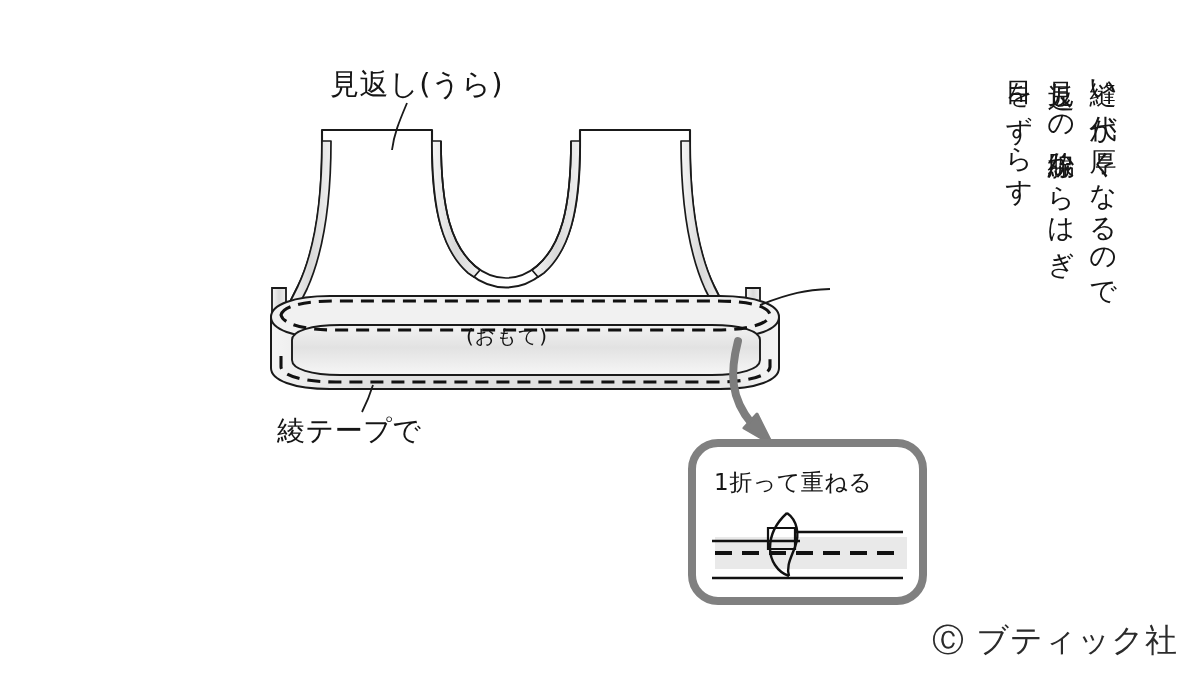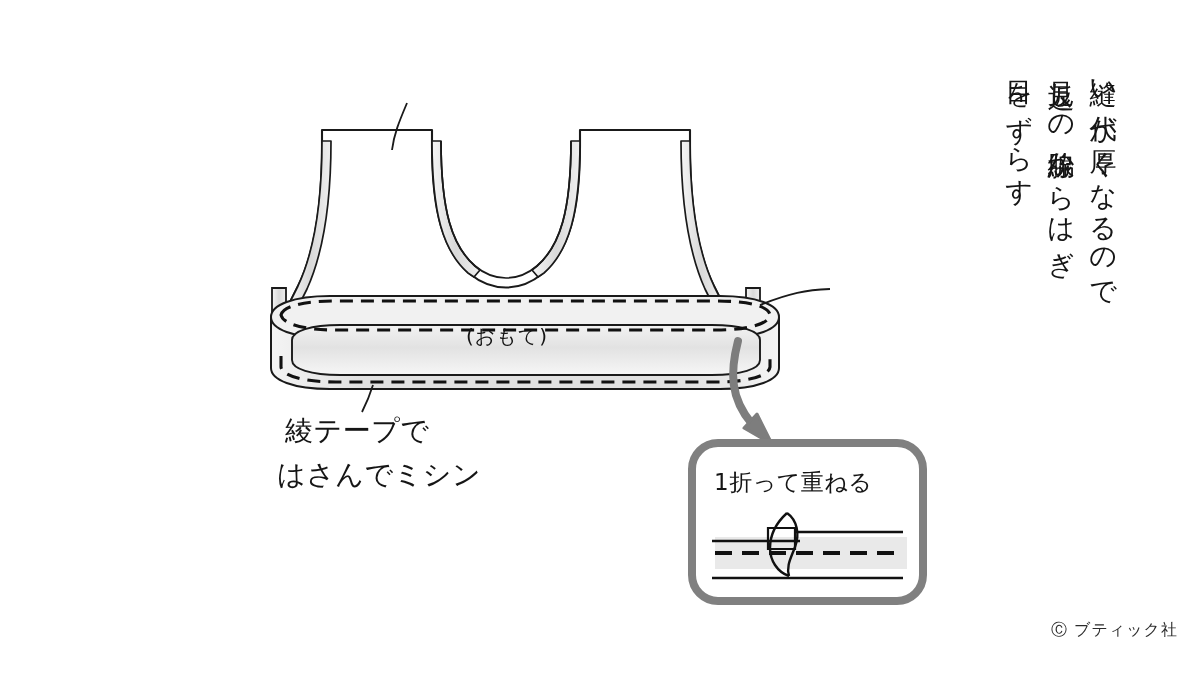--- a/index.html
+++ b/index.html
@@ -41,21 +41,21 @@
     font-size: 29px;
     letter-spacing: 0.5px;
   }
   #label-omote {
     left: 466px;
     top: 324px;
     font-size: 20px;
     letter-spacing: 1px;
   }
   #label-tape-l1 {
-    left: 285px;
+    left: 277px;
     top: 413px;
     font-size: 28px;
     letter-spacing: 0.5px;
   }
   #label-tape-l2 {
     left: 277px;
     top: 457px;
     font-size: 28px;
     letter-spacing: 0.5px;
   }
@@ -76,21 +76,21 @@
 
   #inset-title {
     left: 714px;
     top: 468px;
     font-size: 23px;
     letter-spacing: 0.5px;
   }
   #copyright {
     right: 22px;
     top: 620px;
-    font-size: 16px;
+    font-size: 32px;
     letter-spacing: 1px;
     color: #2b2b2b;
   }
 </style>
 </head>
 <body>
 
 <div id="page">
 
   <svg id="figure" viewBox="0 0 1200 675" xmlns="http://www.w3.org/2000/svg">
@@ -265,26 +265,26 @@
                  C 791 558 786 566 789 576" fill="none" stroke="#111111" stroke-width="2.4"></path>
         <path d="M 787 513
                  C 776 523 770 536 770 548
                  C 770 560 777 572 789 576" fill="none" stroke="#111111" stroke-width="2.4"></path>
 
         <path d="M 715 553 L 903 553" fill="none" stroke="#111111" stroke-width="4.2" stroke-dasharray="17 10" stroke-linecap="butt"></path>
       </g>
     </g>
   </svg>
 
+  <div class="txt" id="label-mikaeshi">見返し(うら)</div>
 
   <div class="txt" id="label-omote">(おもて)</div>
 
   <div class="txt" id="label-tape-l1">綾テープで</div>
 
-  <div class="txt" id="label-tape-l2">はさんでミシン</div>
 
   <div class="vcol" id="vtext-1">縫い代が厚くなるので</div>
 
   <div class="vcol" id="vtext-2">見返しの脇線からはぎ</div>
 
   <div class="vcol" id="vtext-3">目をずらす</div>
 
   <div class="txt" id="inset-title">1折って重ねる</div>
 
   <div class="txt" id="copyright">Ⓒ ブティック社</div>

